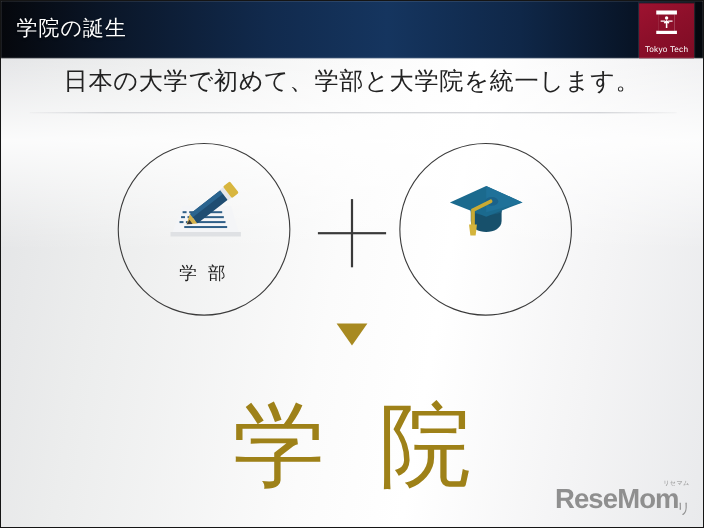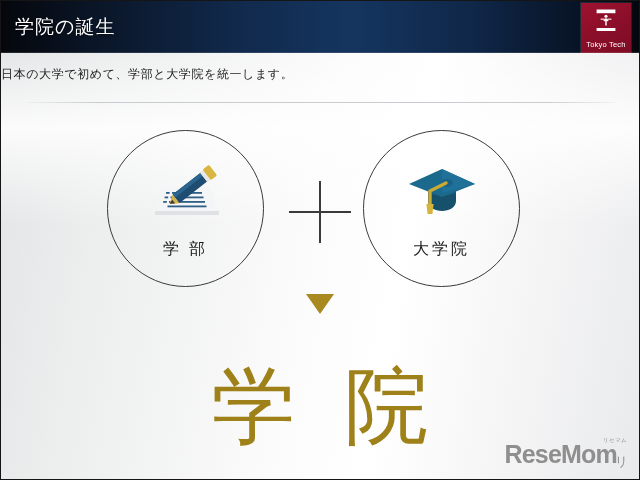--- a/index.html
+++ b/index.html
@@ -103,22 +103,22 @@
     color: #ffffff;
     white-space: nowrap;
   }
 
   
   .subtitle {
     position: absolute;
     left: 0;
     top: 60px;
     width: 100%;
-    text-align: left;
-    font-size: 12px;
+    text-align: center;
+    font-size: 22px;
     line-height: 26px;
     color: #222222;
     letter-spacing: 0.6px;
     white-space: nowrap;
   }
   .divider {
     position: absolute;
     left: 26px;
     top: 101px;
     width: 588px;
@@ -320,21 +320,20 @@
       <path d="M25 28 L53 28 L53 36 C48 39 30 39 25 36 Z" fill="#1a5c7c"></path>
 
       <path d="M39 12 L72 27 L39 40 L6 27 Z" fill="#1b6a8e"></path>
       <path d="M39 12 L72 27 L39 36 Z" fill="#1f7199"></path>
 
       <ellipse cx="44" cy="26" rx="6" ry="4" fill="#1a628a"></ellipse>
 
       <path d="M43 26 L27 34 L27 48" stroke="#c9aa33" stroke-width="3.4" fill="none" stroke-linecap="round"></path>
       <path d="M23.4 47 L30.6 47 L29.4 57 L24.6 57 Z" fill="#d4b43c"></path>
     </svg>
-    <div class="circle-label">大学院</div>
   </div>
 
   <div class="arrow-down"></div>
 
   <div class="result-word">学 院</div>
 
   <div class="watermark">
     <div class="wm-main">ReseMom</div>
     <div class="wm-ruby">リセマム</div>
     <div class="wm-kanji">リ</div>

